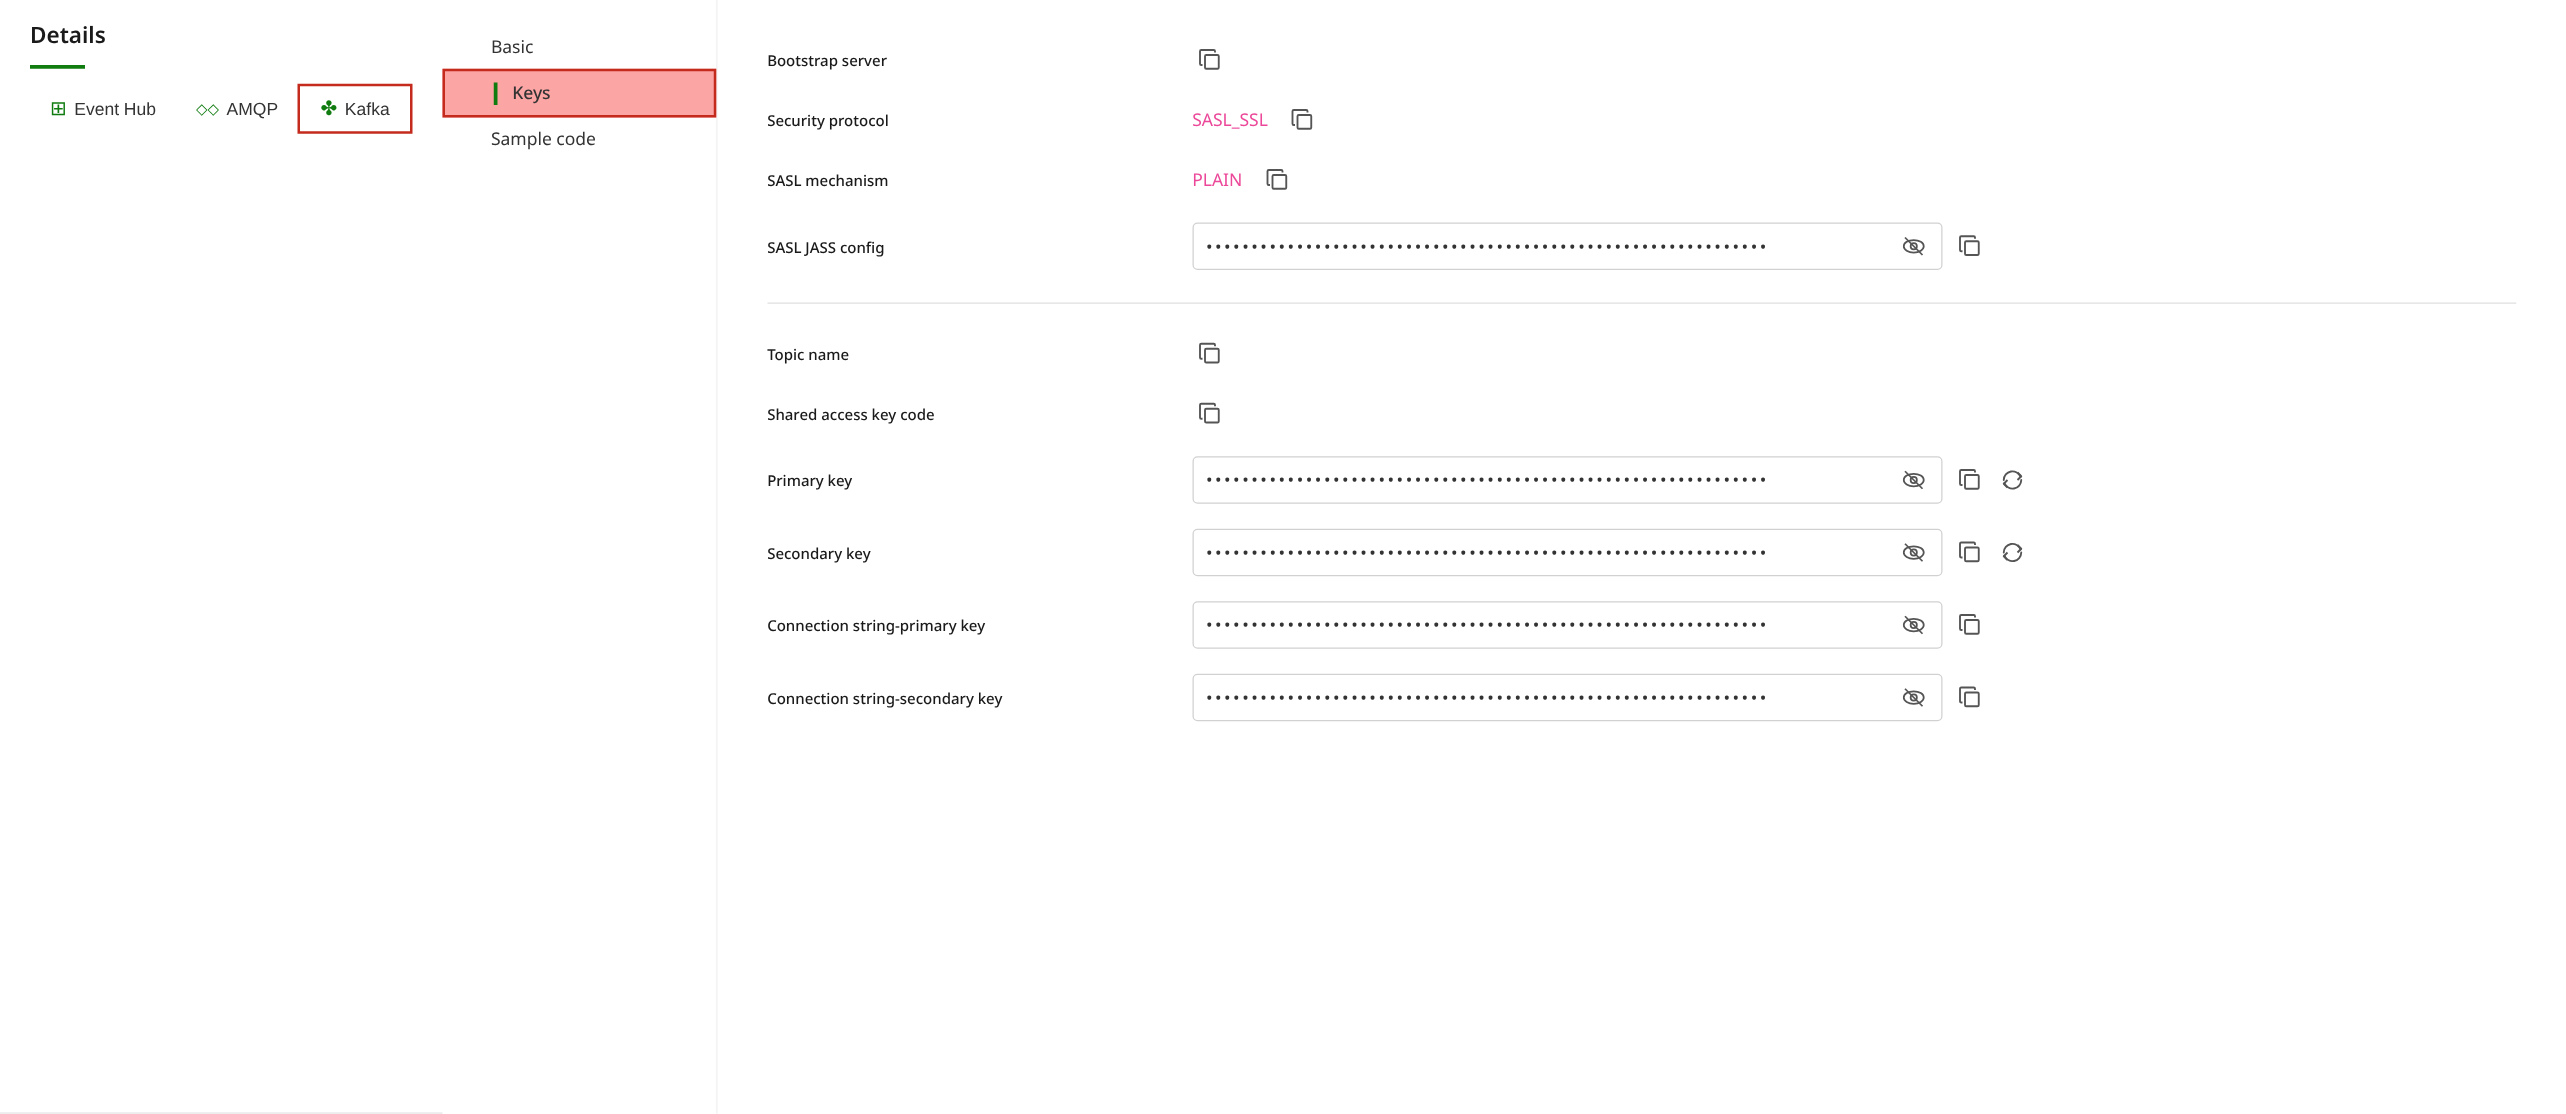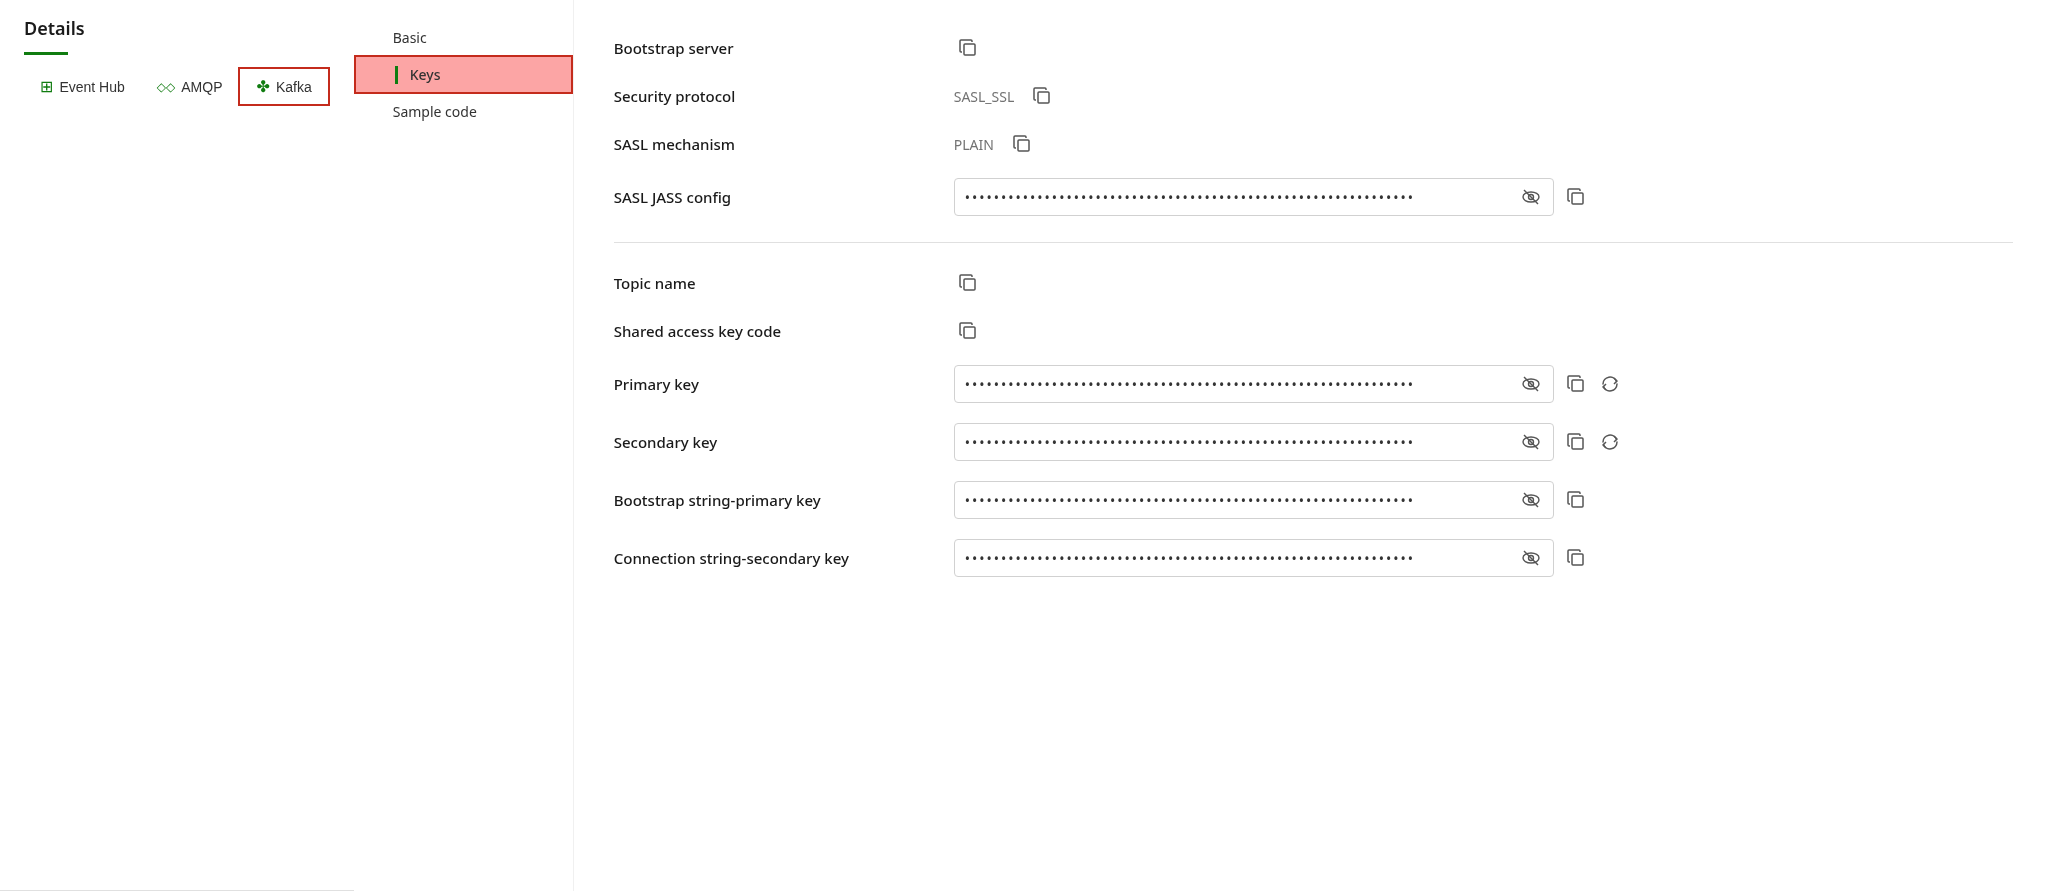--- a/index.html
+++ b/index.html
@@ -98,21 +98,21 @@
     }
     
     .field-row {
       display: flex;
       align-items: center;
       padding: 10px 0;
       min-height: 44px;
     }
     .field-label {
       width: 340px;
-      font-size: 15px;
+      font-size: 12px;
       font-weight: 500;
       color: #1a1a1a;
       flex-shrink: 0;
     }
     .field-value {
       display: flex;
       align-items: center;
       gap: 8px;
       flex: 1;
     }
@@ -159,21 +159,21 @@
       display: flex;
       align-items: center;
       justify-content: center;
       width: 28px;
       height: 28px;
     }
 
     
     .inline-value {
       font-size: 14px;
-      color: #737373;
+      color: #ec4899;
       margin-right: 6px;
     }
   </style>
 </head>
 <body>
 
 <div class="container">
 
   <div class="header">
     <div class="header-title">Details</div>
@@ -351,21 +351,21 @@
               <path d="M3 10a7 7 0 0113.5-2.5" stroke="#555" stroke-width="1.5" stroke-linecap="round" fill="none"></path>
               <polyline points="14,4 17,7 14,10" stroke="#555" stroke-width="1.5" fill="none" stroke-linejoin="round"></polyline>
               <path d="M17 10a7 7 0 01-13.5 2.5" stroke="#555" stroke-width="1.5" stroke-linecap="round" fill="none"></path>
               <polyline points="6,16 3,13 6,10" stroke="#555" stroke-width="1.5" fill="none" stroke-linejoin="round"></polyline>
             </svg>
           </span>
         </div>
       </div>
 
       <div class="field-row">
-        <div class="field-label">Bootstrap string-primary key</div>
+        <div class="field-label">Connection string-primary key</div>
         <div class="field-value">
           <div class="field-input-box">
             <span class="field-dots">••••••••••••••••••••••••••••••••••••••••••••••••••••••••••••••</span>
             <span class="eye-icon" title="Show/hide">
               <svg width="18" height="18" viewBox="0 0 18 18" fill="none">
                 <ellipse cx="9" cy="9" rx="8" ry="5" stroke="#555" stroke-width="1.4" fill="none"></ellipse>
                 <circle cx="9" cy="9" r="2.5" stroke="#555" stroke-width="1.4" fill="none"></circle>
                 <line x1="2" y1="2" x2="16" y2="16" stroke="#555" stroke-width="1.4"></line>
               </svg>
             </span>

